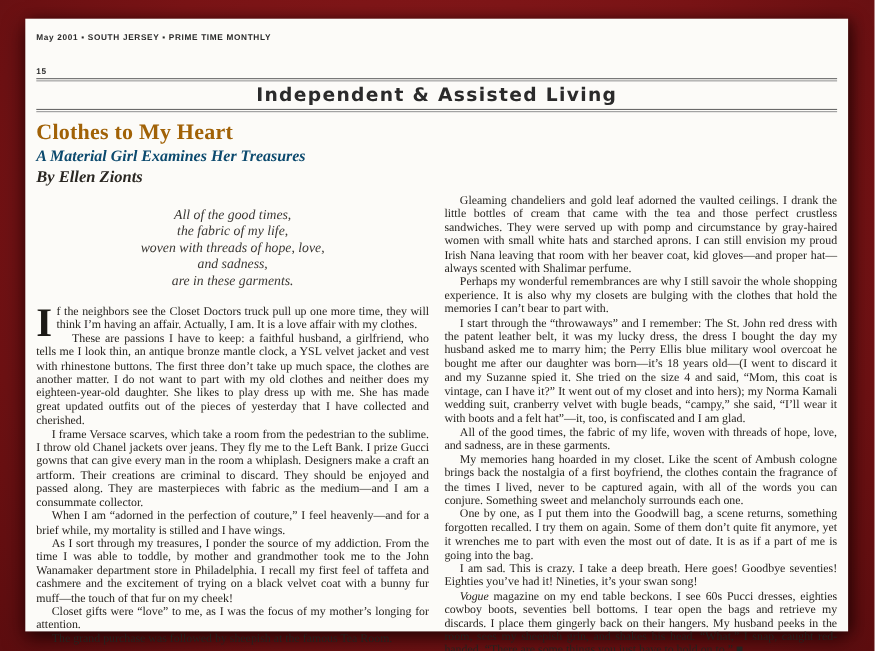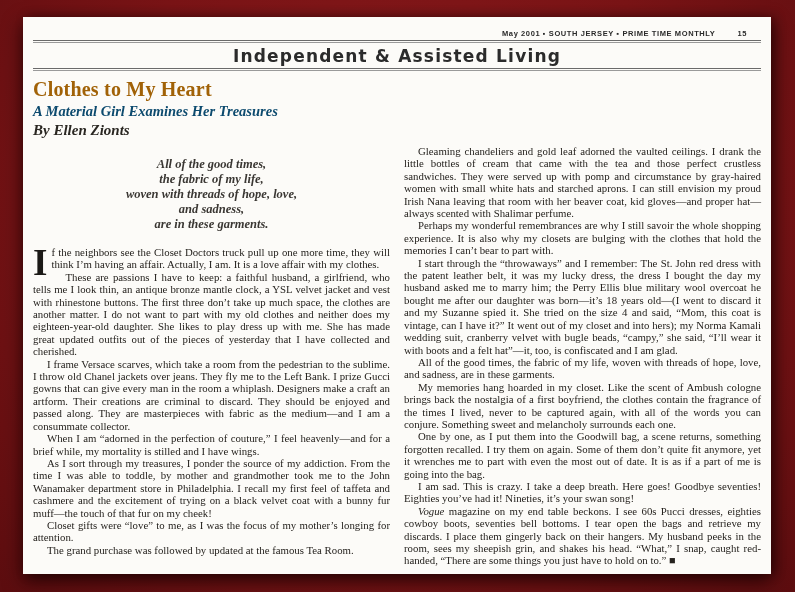--- a/index.html
+++ b/index.html
@@ -32,20 +32,21 @@
     justify-content: flex-end;
     align-items: baseline;
     gap: 22px;
     font-family: "Liberation Sans", sans-serif;
     font-size: 7.5px;
     font-weight: bold;
     letter-spacing: 0.6px;
     color: #2a2a2a;
     padding-right: 14px;
     margin-top: 2px;
+    flex-direction: column;
   }
   .rule {
     border: 0;
     border-top: 1px solid #6a6a6a;
     border-bottom: 1px solid #9a9a9a;
     height: 1px;
     margin: 2px 0 0 0;
   }
   .section-title {
     text-align: center;
@@ -90,21 +91,20 @@
     text-align: justify;
     color: #25221e;
   }
   .pull-quote {
     text-align: center;
     font-style: italic;
     font-size: 12.5px;
     line-height: 15px;
     color: #3a3733;
     margin: 12px 0 14px 0;
-    font-weight: bold;
   }
   .para {
     margin: 0;
     text-indent: 14px;
   }
   .para.first {
     text-indent: 0;
   }
   .dropcap {
     float: left;
@@ -143,21 +143,21 @@
           <div>and sadness,</div>
           <div>are in these garments.</div>
         </div>
       <div>
           <p class="para first"><span class="dropcap">I</span>f the neighbors see the Closet Doctors truck pull up one more time, they will think I’m having an affair. Actually, I am. It is a love affair with my clothes.</p>
           <p class="para">These are passions I have to keep: a faithful husband, a girlfriend, who tells me I look thin, an antique bronze mantle clock, a YSL velvet jacket and vest with rhinestone buttons. The first three don’t take up much space, the clothes are another matter. I do not want to part with my old clothes and neither does my eighteen-year-old daughter. She likes to play dress up with me. She has made great updated outfits out of the pieces of yesterday that I have collected and cherished.</p>
           <p class="para">I frame Versace scarves, which take a room from the pedestrian to the sublime. I throw old Chanel jackets over jeans. They fly me to the Left Bank. I prize Gucci gowns that can give every man in the room a whiplash. Designers make a craft an artform. Their creations are criminal to discard. They should be enjoyed and passed along. They are masterpieces with fabric as the medium—and I am a consummate collector.</p>
           <p class="para">When I am “adorned in the perfection of couture,” I feel heavenly—and for a brief while, my mortality is stilled and I have wings.</p>
           <p class="para">As I sort through my treasures, I ponder the source of my addiction. From the time I was able to toddle, by mother and grandmother took me to the John Wanamaker department store in Philadelphia. I recall my first feel of taffeta and cashmere and the excitement of trying on a black velvet coat with a bunny fur muff—the touch of that fur on my cheek!</p>
           <p class="para">Closet gifts were “love” to me, as I was the focus of my mother’s longing for attention.</p>
-          <p class="para">The grand purchase was followed by updated at the famous Tea Room.</p>
+          <p class="para">The grand purchase was followed by sheepish at the famous Tea Room.</p>
         </div>
     </div>
     <div class="col">
         <p class="para">Gleaming chandeliers and gold leaf adorned the vaulted ceilings. I drank the little bottles of cream that came with the tea and those perfect crustless sandwiches. They were served up with pomp and circumstance by gray-haired women with small white hats and starched aprons. I can still envision my proud Irish Nana leaving that room with her beaver coat, kid gloves—and proper hat—always scented with Shalimar perfume.</p>
         <p class="para">Perhaps my wonderful remembrances are why I still savoir the whole shopping experience. It is also why my closets are bulging with the clothes that hold the memories I can’t bear to part with.</p>
         <p class="para">I start through the “throwaways” and I remember: The St. John red dress with the patent leather belt, it was my lucky dress, the dress I bought the day my husband asked me to marry him; the Perry Ellis blue military wool overcoat he bought me after our daughter was born—it’s 18 years old—(I went to discard it and my Suzanne spied it. She tried on the size 4 and said, “Mom, this coat is vintage, can I have it?” It went out of my closet and into hers); my Norma Kamali wedding suit, cranberry velvet with bugle beads, “campy,” she said, “I’ll wear it with boots and a felt hat”—it, too, is confiscated and I am glad.</p>
         <p class="para">All of the good times, the fabric of my life, woven with threads of hope, love, and sadness, are in these garments.</p>
         <p class="para">My memories hang hoarded in my closet. Like the scent of Ambush cologne brings back the nostalgia of a first boyfriend, the clothes contain the fragrance of the times I lived, never to be captured again, with all of the words you can conjure. Something sweet and melancholy surrounds each one.</p>
         <p class="para">One by one, as I put them into the Goodwill bag, a scene returns, something forgotten recalled. I try them on again. Some of them don’t quite fit anymore, yet it wrenches me to part with even the most out of date. It is as if a part of me is going into the bag.</p>
         <p class="para">I am sad. This is crazy. I take a deep breath. Here goes! Goodbye seventies! Eighties you’ve had it! Nineties, it’s your swan song!</p>

